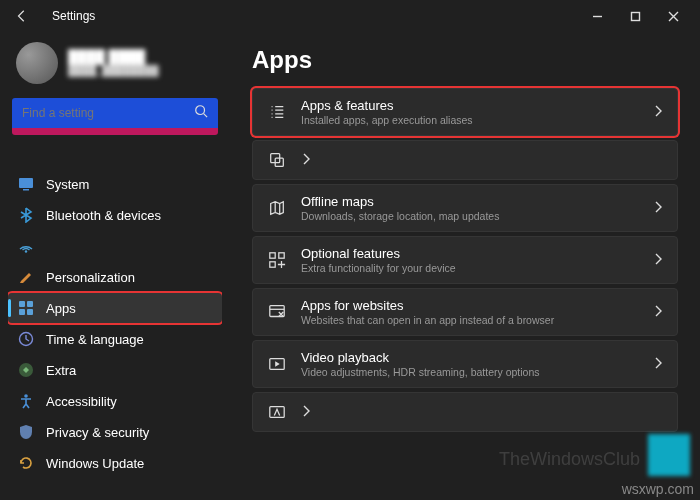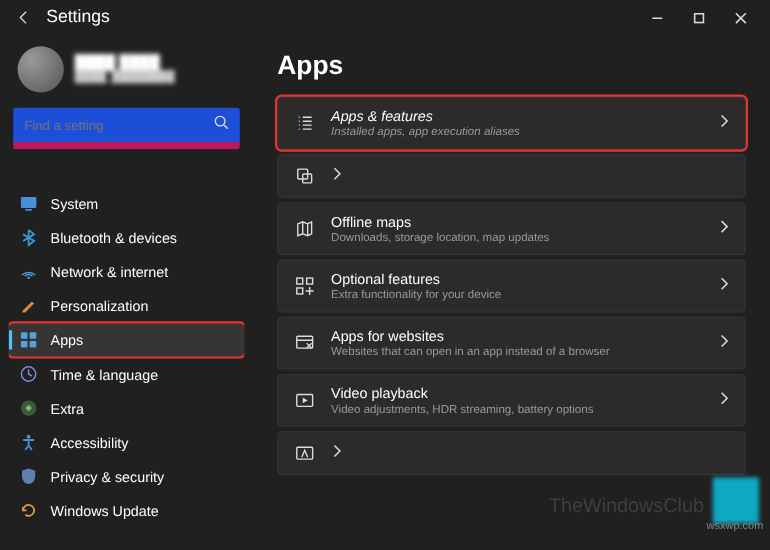--- a/index.html
+++ b/index.html
@@ -1,19 +1,19 @@
 <!DOCTYPE html>
 <html><head>
   <meta charset="utf-8">
   <style>
     * { margin: 0; padding: 0; box-sizing: border-box; font-family: 'Segoe UI', sans-serif; }
     body { background: #202020; color: #fff; width: 700px; height: 500px; overflow: hidden; position: relative; }
     .titlebar { display: flex; align-items: center; height: 32px; padding: 0 8px; }
     .titlebar .back { width: 28px; height: 28px; display: flex; align-items: center; justify-content: center; cursor: pointer; }
-    .titlebar .title { font-size: 16px; margin-left: 6px; }
+    .titlebar .title { font-size: 12px; margin-left: 16px; }
     .titlebar .winbtns { margin-left: auto; display: flex; }
     .winbtn { width: 38px; height: 28px; display: flex; align-items: center; justify-content: center; cursor: pointer; }
     .main { display: flex; height: calc(100% - 32px); }
     .sidebar { width: 230px; padding: 4px 8px 12px 8px; display: flex; flex-direction: column; }
     .profile { display: flex; align-items: center; padding: 6px 8px 12px 8px; gap: 10px; }
     .avatar { width: 42px; height: 42px; border-radius: 50%; background: radial-gradient(circle at 30% 30%, #999, #555); }
     .profile-text { filter: blur(2.5px); line-height: 1.2; }
     .profile-name { font-size: 13px; font-weight: 600; }
     .profile-email { font-size: 10px; color: #ccc; }
     .search { display: flex; align-items: center; background: #1d4ed8; border-bottom: 7px solid #be185d; border-radius: 3px; padding: 6px 10px; margin: 2px 4px 10px 4px; }
@@ -21,29 +21,29 @@
     .nav { display: flex; flex-direction: column; gap: 1px; overflow-y: auto; margin-top: 24px; }
     .nav-item { display: flex; align-items: center; gap: 12px; padding: 7px 10px; border-radius: 4px; cursor: pointer; font-size: 13px; position: relative; }
     .nav-item.active { background: #353535; }
     .nav-item.active::before { content: ''; position: absolute; left: 0; top: 6px; bottom: 6px; width: 3px; background: #4cc2ff; border-radius: 2px; }
     .nav-item.highlight { box-shadow: 0 0 0 2px #e63434; }
     .nav-icon { width: 16px; height: 16px; display: flex; align-items: center; justify-content: center; }
     .content { flex: 1; padding: 6px 22px 14px 22px; overflow-y: auto; }
     .page-header { font-size: 24px; font-weight: 600; margin: 8px 0 14px 0; }
     .cards { display: flex; flex-direction: column; gap: 4px; }
     .card { display: flex; align-items: center; background: #2b2b2b; border: 1px solid #353535; border-radius: 4px; padding: 9px 14px; cursor: pointer; gap: 14px; }
-    .card.highlight { box-shadow: 0 0 0 2px #e63434; font-style: italic; }
+    .card.highlight { box-shadow: 0 0 0 2px #e63434; }
     .card-icon { width: 20px; height: 20px; display: flex; align-items: center; justify-content: center; flex-shrink: 0; }
     .card-body { flex: 1; }
     .card-title { font-size: 13px; }
     .card-sub { font-size: 10.5px; color: #999; margin-top: 1px; }
     .chev { color: #ccc; }
     .watermark { position: absolute; right: 60px; bottom: 30px; font-size: 18px; color: rgba(120,120,120,0.35); pointer-events: none; }
     .accent-sq { position: absolute; right: 10px; bottom: 24px; width: 42px; height: 42px; background: #0ea8c2; filter: blur(2px); pointer-events: none; }
-    .attr { position: absolute; right: 6px; bottom: 16px; font-size: 10px; color: #888; }
+    .attr { position: absolute; right: 6px; bottom: 3px; font-size: 14px; color: #888; }
     svg { stroke: #ddd; fill: none; stroke-width: 1.4; }
     .colored svg { stroke: none; }
     ::-webkit-scrollbar { width: 0; }
   </style>
 </head>
 <body>
 
 <div class="titlebar">
   <div class="back">
     <svg width="14" height="14" viewBox="0 0 16 16">
@@ -105,21 +105,20 @@
         <span>Bluetooth &amp; devices</span>
       </div>
       <div class="nav-item">
         <span class="nav-icon colored">
             <svg viewBox="0 0 16 16" width="16" height="16">
               <path d="M2 11 A9 9 0 0 1 14 11" stroke="#4aa0d8" fill="none"></path>
               <path d="M4.5 12 A5.5 5.5 0 0 1 11.5 12" stroke="#4aa0d8" fill="none"></path>
               <circle cx="8" cy="13.5" r="1.2" fill="#4aa0d8"></circle>
             </svg>
           </span>
-        <span>Network &amp; internet</span>
       </div>
       <div class="nav-item">
         <span class="nav-icon colored">
             <svg viewBox="0 0 16 16" width="16" height="16">
               <path d="M3 12 L11 4 L13 6 L5 14 L2 14 Z" fill="#d68a3a"></path>
             </svg>
           </span>
         <span>Personalization</span>
       </div>
       <div class="nav-item active highlight">

